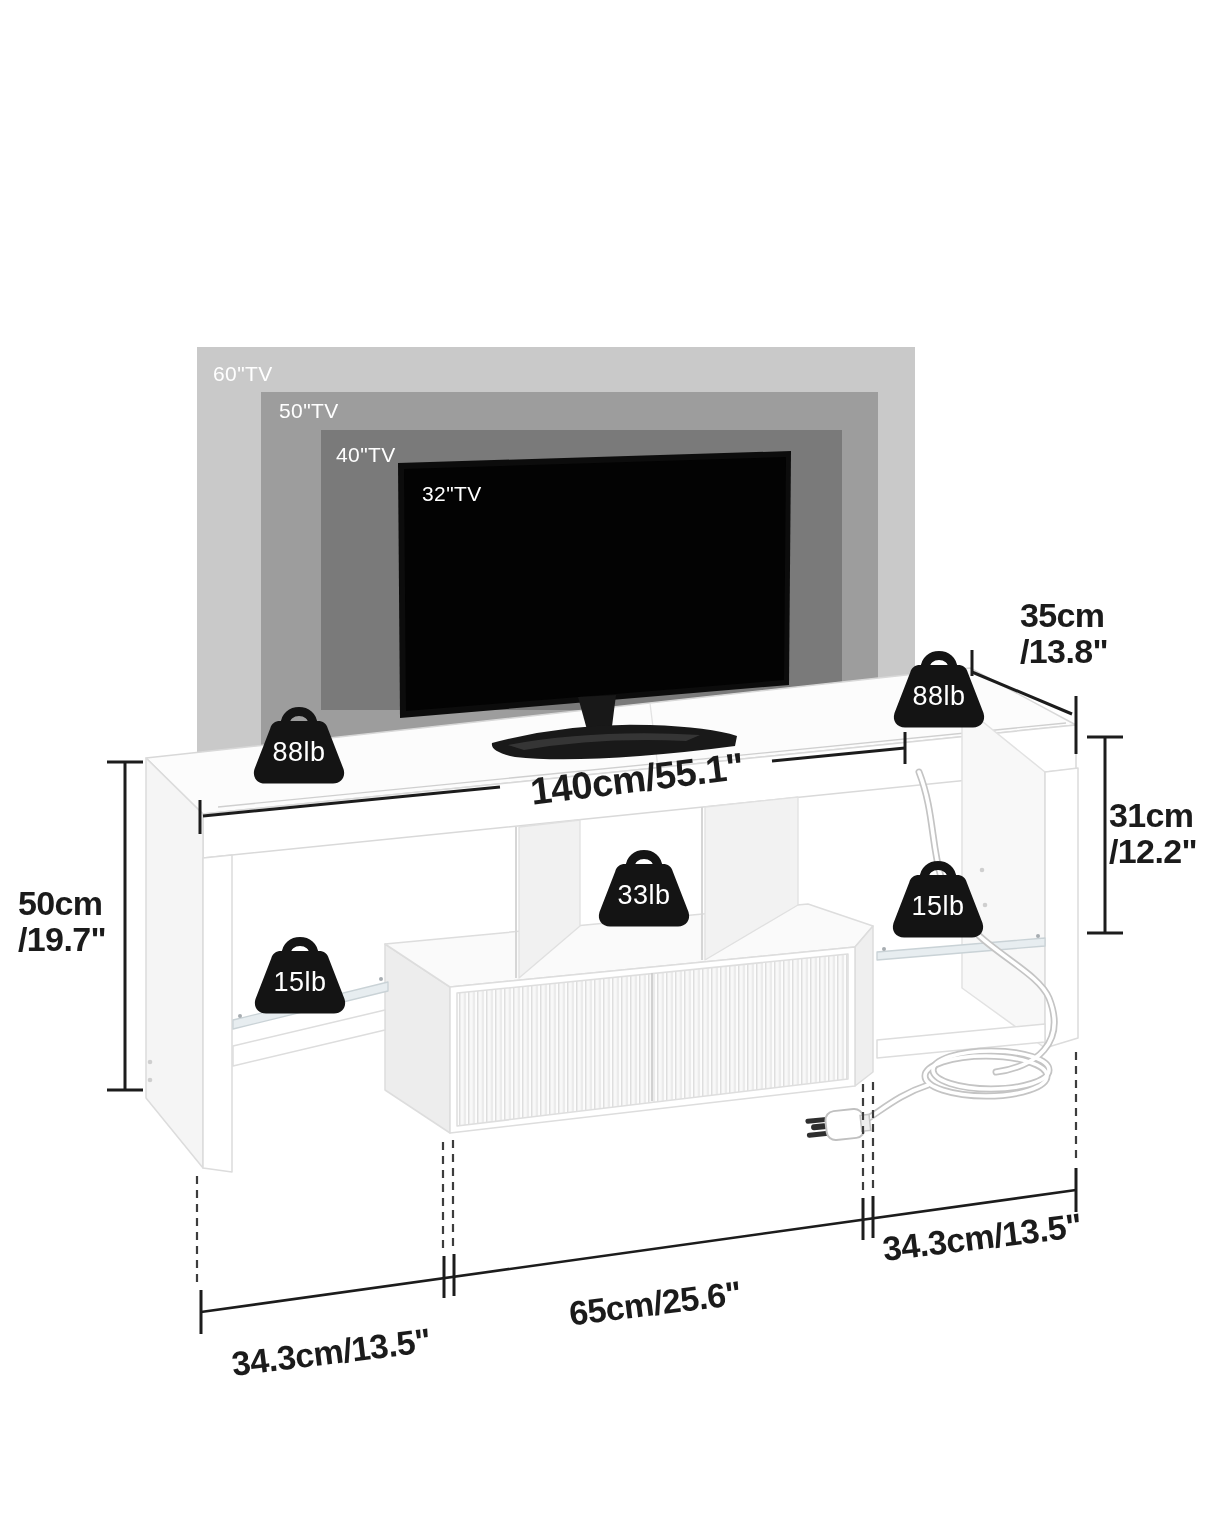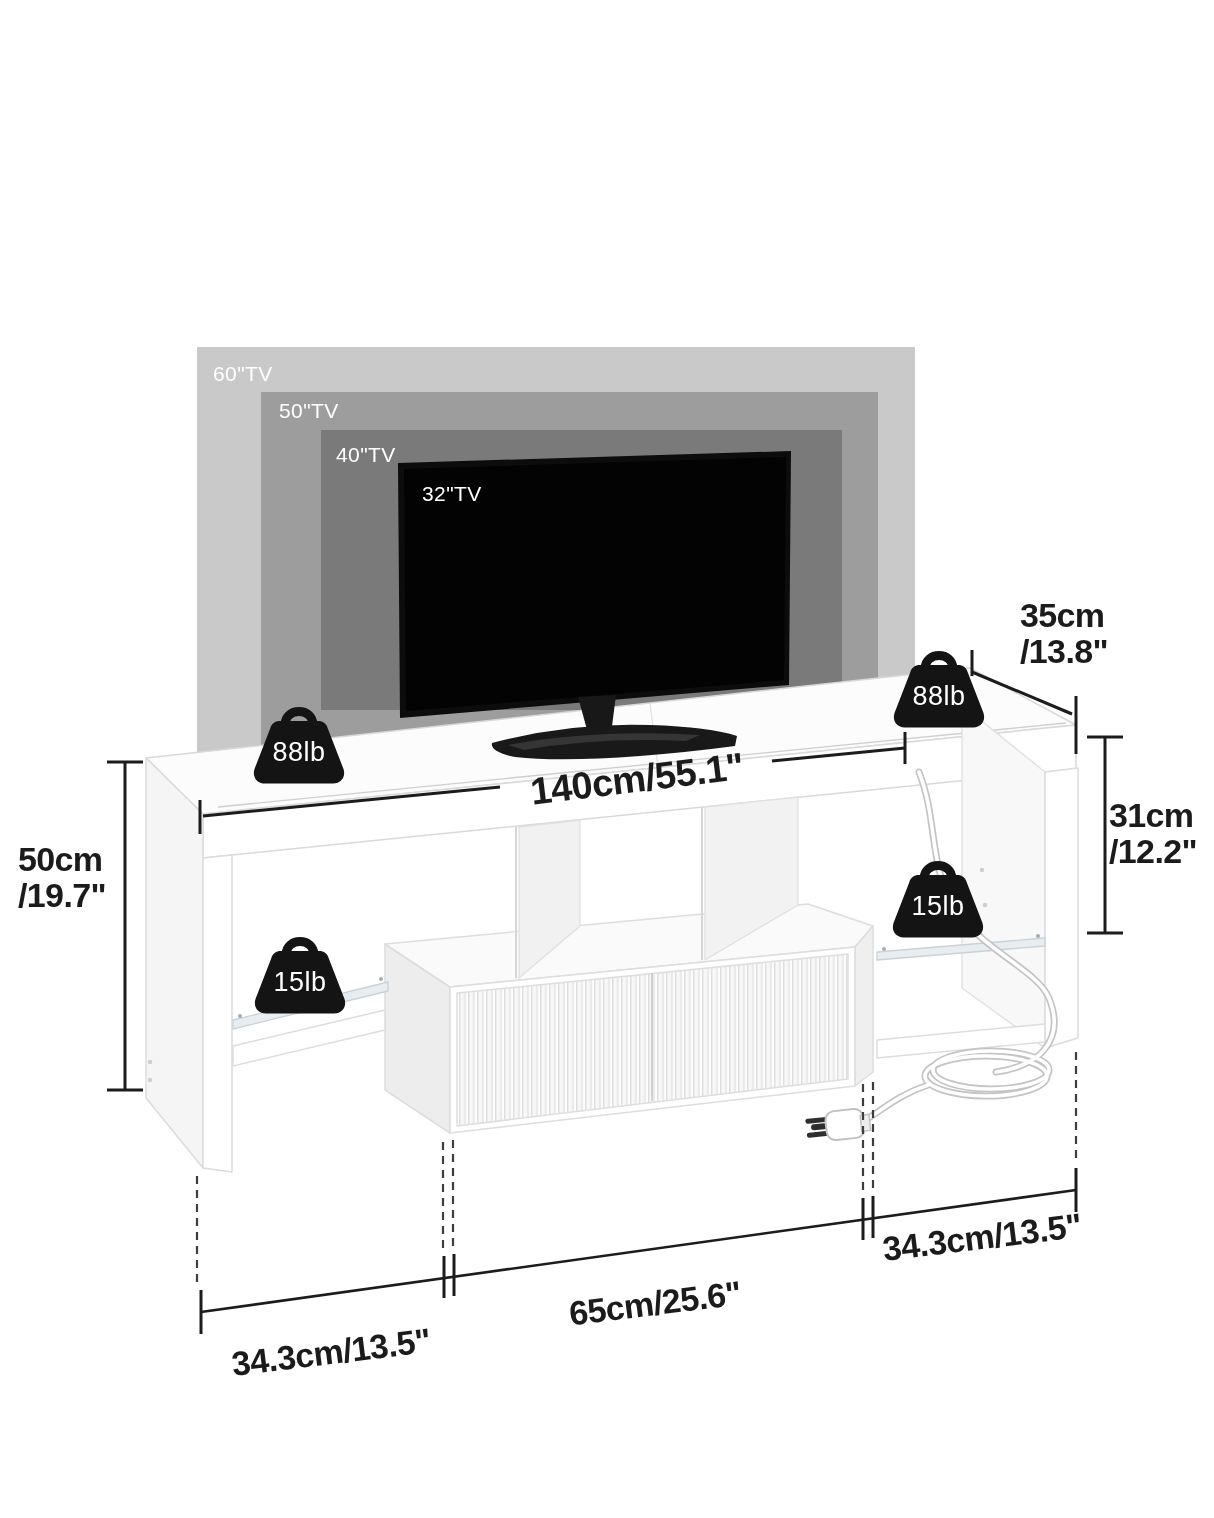--- a/index.html
+++ b/index.html
@@ -173,40 +173,47 @@
       <text x="47" y="58" text-anchor="middle">88lb</text>
     </svg>
   </div>
   <div class="badge" style="left:892px;top:647px">
     <svg width="94" height="84" viewBox="0 0 94 84">
       <path d="M33,22 C33,4 61,4 61,22" fill="none" stroke="#141414" stroke-width="9"></path>
       <path d="M28,18 L66,18 C71,18 74.5,20.5 75.8,25.5 L91.5,66 C94,74 89,80.5 81,80.5 L13,80.5 C5,80.5 0,74 2.5,66 L18.2,25.5 C19.5,20.5 23,18 28,18 Z" fill="#141414"></path>
       <text x="47" y="58" text-anchor="middle">88lb</text>
     </svg>
   </div>
+  <div class="badge" style="left:597px;top:846px">
+    <svg width="94" height="84" viewBox="0 0 94 84">
+      <path d="M33,22 C33,4 61,4 61,22" fill="none" stroke="#141414" stroke-width="9"></path>
+      <path d="M28,18 L66,18 C71,18 74.5,20.5 75.8,25.5 L91.5,66 C94,74 89,80.5 81,80.5 L13,80.5 C5,80.5 0,74 2.5,66 L18.2,25.5 C19.5,20.5 23,18 28,18 Z" fill="#141414"></path>
+      <text x="47" y="58" text-anchor="middle">33lb</text>
+    </svg>
+  </div>
   <div class="badge" style="left:253px;top:933px">
     <svg width="94" height="84" viewBox="0 0 94 84">
       <path d="M33,22 C33,4 61,4 61,22" fill="none" stroke="#141414" stroke-width="9"></path>
       <path d="M28,18 L66,18 C71,18 74.5,20.5 75.8,25.5 L91.5,66 C94,74 89,80.5 81,80.5 L13,80.5 C5,80.5 0,74 2.5,66 L18.2,25.5 C19.5,20.5 23,18 28,18 Z" fill="#141414"></path>
       <text x="47" y="58" text-anchor="middle">15lb</text>
     </svg>
   </div>
   <div class="badge" style="left:891px;top:857px">
     <svg width="94" height="84" viewBox="0 0 94 84">
       <path d="M33,22 C33,4 61,4 61,22" fill="none" stroke="#141414" stroke-width="9"></path>
       <path d="M28,18 L66,18 C71,18 74.5,20.5 75.8,25.5 L91.5,66 C94,74 89,80.5 81,80.5 L13,80.5 C5,80.5 0,74 2.5,66 L18.2,25.5 C19.5,20.5 23,18 28,18 Z" fill="#141414"></path>
       <text x="47" y="58" text-anchor="middle">15lb</text>
     </svg>
   </div>
 
   <div class="dim center" style="left:1064px;top:633px">
     <div>35cm</div>
     <div>/13.8"</div>
   </div>
-  <div class="dim center" style="left:62px;top:877px">
+  <div class="dim center" style="left:62px;top:921px">
     <div>50cm</div>
     <div>/19.7"</div>
   </div>
   <div class="dim center" style="left:1153px;top:833px">
     <div>31cm</div>
     <div>/12.2"</div>
   </div>
   <div class="dim rot big" style="left:637px;top:779px">140cm/55.1"</div>
   <div class="dim rot" style="left:331px;top:1352px">34.3cm/13.5"</div>
   <div class="dim rot" style="left:655px;top:1303px">65cm/25.6"</div>

